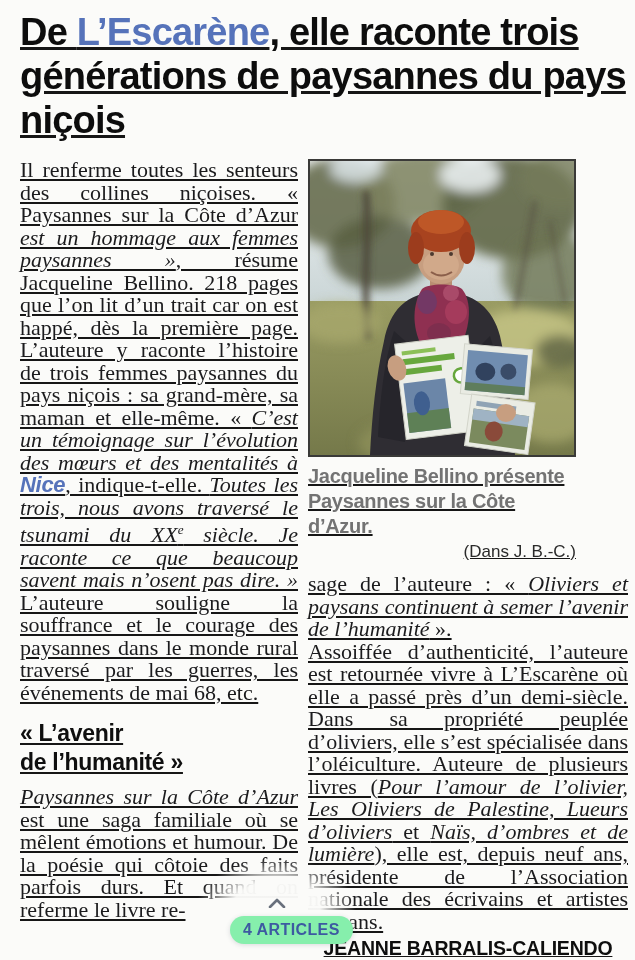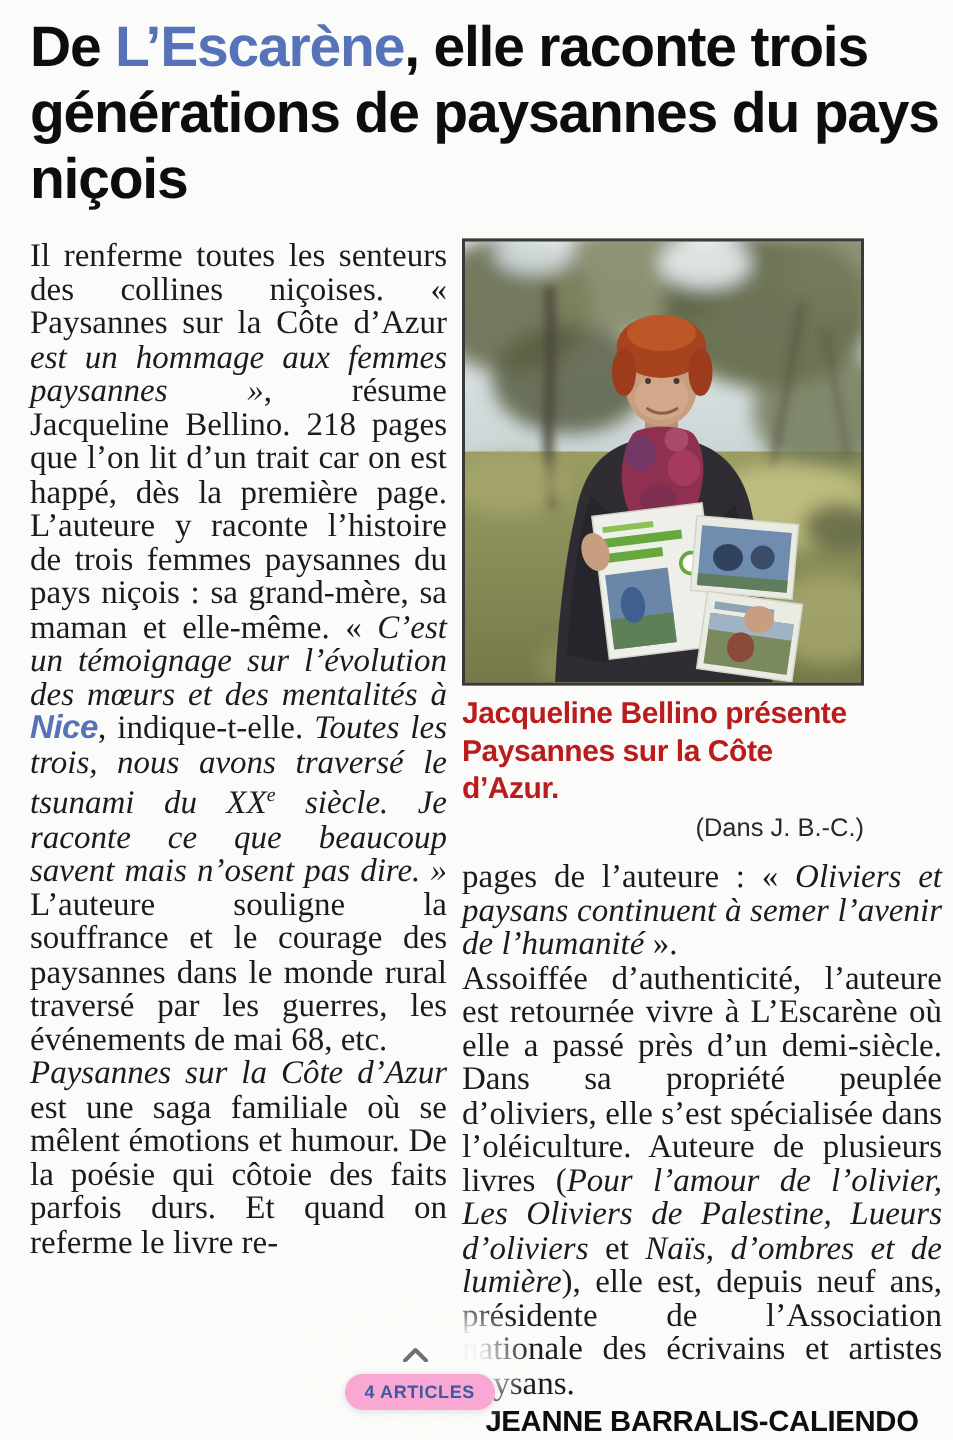--- a/index.html
+++ b/index.html
@@ -7,21 +7,21 @@
     --badge-blue:#3d5aa1;
     --ink:#161616;
   }
   *{margin:0;padding:0;box-sizing:border-box;}
   html,body{width:635px;height:960px;overflow:hidden;}
   body{
     background:#fbfbf9;
     color:var(--ink);
     font-family:"Liberation Serif", serif;
   }
-  .page{position:relative;width:635px;height:960px;padding:8px 7px 16px 20px;}
+  .page{position:relative;width:635px;height:960px;padding:8px 7px 16px 20px;text-decoration:underline;}
 
   
   h1.headline{
     font-family:"Liberation Sans", sans-serif;
     font-weight:700;
     font-size:38px;
     line-height:44px;
     letter-spacing:-0.8px;
     color:#0d0d0d;
     margin-top:2px;
@@ -69,21 +69,21 @@
   }
   figure.photo svg{display:block;width:100%;height:100%;}
 
   .caption{
     width:268px;
     font-family:"Liberation Sans", sans-serif;
     font-weight:700;
     font-size:20px;
     line-height:25px;
     letter-spacing:-0.3px;
-    color:#b91c1c;
+    color:#737373;
     margin-top:7px;
   }
   .credit{
     width:268px;
     font-family:"Liberation Sans", sans-serif;
     font-size:17px;
     line-height:21px;
     color:#2a2a2a;
     text-align:right;
     margin-top:2px;
@@ -117,42 +117,44 @@
     pointer-events:none;
   }
   .chevron-up{
     position:absolute;left:268px;top:898px;width:18px;height:10px;
     cursor:pointer;
   }
   .articles-badge{
     position:absolute;left:230px;top:916px;
     display:inline-flex;align-items:center;justify-content:center;
     padding:5px 13px;
-    background:#f9a8d4;
+    background:#86efac;
     border-radius:14px;
     box-shadow:0 1px 5px rgba(60,70,90,0.18);
     font-family:"Liberation Sans", sans-serif;
     font-weight:700;
-    font-size:12px;
+    font-size:16px;
     letter-spacing:0.4px;
     color:var(--badge-blue);
     cursor:pointer;
   }
 </style>
 </head>
 <body>
 
 <div class="page">
 
   <h1 class="headline"><span class="seg-r">De </span><span class="seg-blue">L’Escarène</span><span class="seg-r">, elle raconte trois générations de paysannes du pays niçois</span></h1>
 
   <div class="columns">
 
     <div class="col-left">
       <p class="body"><span class="seg-r">Il renferme toutes les senteurs des collines niçoises. « Paysannes sur la Côte d’Azur </span><span class="seg-i">est un hommage aux femmes paysannes »</span><span class="seg-r">, résume Jacqueline Bellino. 218 pages que l’on lit d’un trait car on est happé, dès la première page. L’auteure y raconte l’histoire de trois femmes paysannes du pays niçois : sa grand-mère, sa maman et elle-même. « </span><span class="seg-i">C’est un témoignage sur l’évolution des mœurs et des mentalités à </span><span class="seg-nice">Nice</span><span class="seg-r">, indique-t-elle. </span><span class="seg-i">Toutes les trois, nous avons traversé le tsunami du XX</span><span class="seg-sup">e</span><span class="seg-i"> siècle. Je raconte ce que beaucoup savent mais n’osent pas dire. » </span><span class="seg-r">L’auteure souligne la souffrance et le courage des paysannes dans le monde rural traversé par les guerres, les événements de mai 68, etc.</span></p>
+      <h2 class="subhead">« L’avenir
+de l’humanité »</h2>
       <p class="body"><span class="seg-i">Paysannes sur la Côte d’Azur</span><span class="seg-r"> est une saga familiale où se mêlent émotions et humour. De la poésie qui côtoie des faits parfois durs. Et quand on referme le livre re-</span></p>
     </div>
 
     <div class="col-right">
 
       <figure class="photo">
         <svg viewBox="0 0 264 294" preserveAspectRatio="none">
           <defs>
             <linearGradient id="sky" x1="0" y1="0" x2="0" y2="1">
               <stop offset="0" stop-color="#eef2f3"></stop>
@@ -246,21 +248,21 @@
             </g>
             <ellipse cx="87" cy="207" rx="9" ry="13" fill="#c79e80" transform="rotate(-18 87 207)"></ellipse>
             <ellipse cx="196" cy="252" rx="10" ry="9" fill="#c79e80"></ellipse>
           </g>
         </svg>
       </figure>
 
       <div class="caption">Jacqueline Bellino présente Paysannes sur la Côte d’Azur.</div>
       <div class="credit">(Dans J. B.-C.)</div>
 
-      <p class="body"><span class="seg-r">pages de l’auteure : « </span><span class="seg-i">Oliviers et paysans continuent à semer l’avenir de l’humanité</span><span class="seg-r"> ».</span></p>
+      <p class="body"><span class="seg-r">sage de l’auteure : « </span><span class="seg-i">Oliviers et paysans continuent à semer l’avenir de l’humanité</span><span class="seg-r"> ».</span></p>
       <p class="body"><span class="seg-r">Assoiffée d’authenticité, l’auteure est retournée vivre à L’Escarène où elle a passé près d’un demi-siècle. Dans sa propriété peuplée d’oliviers, elle s’est spécialisée dans l’oléiculture. Auteure de plusieurs livres (</span><span class="seg-i">Pour l’amour de l’olivier, Les Oliviers de Palestine, Lueurs d’oliviers</span><span class="seg-r"> et </span><span class="seg-i">Naïs, d’ombres et de lumière</span><span class="seg-r">), elle est, depuis neuf ans, présidente de l’Association nationale des écrivains et artistes paysans.</span></p>
 
       <div class="byline">JEANNE BARRALIS-CALIENDO</div>
       <div class="book-ref"><span class="seg-i">Paysannes sur la Côte d’Azur</span><span class="seg-r">, éditions Campanile.</span></div>
     </div>
   </div>
 
   <div class="fade-overlay"></div>
   <svg class="chevron-up" viewBox="0 0 18 10">
     <polyline points="2,9 9,2 16,9" fill="none" stroke="#69707c" stroke-width="2.6" stroke-linecap="round" stroke-linejoin="round"></polyline>

